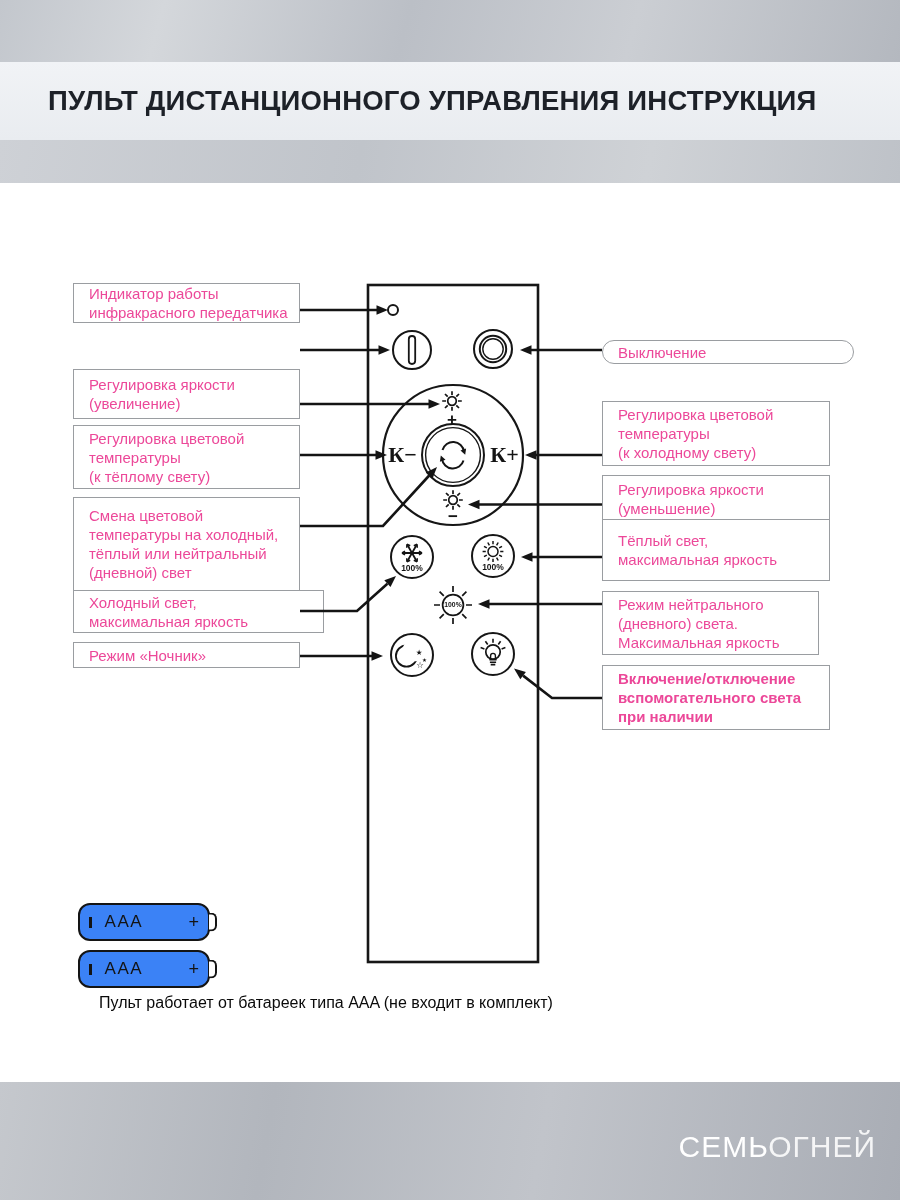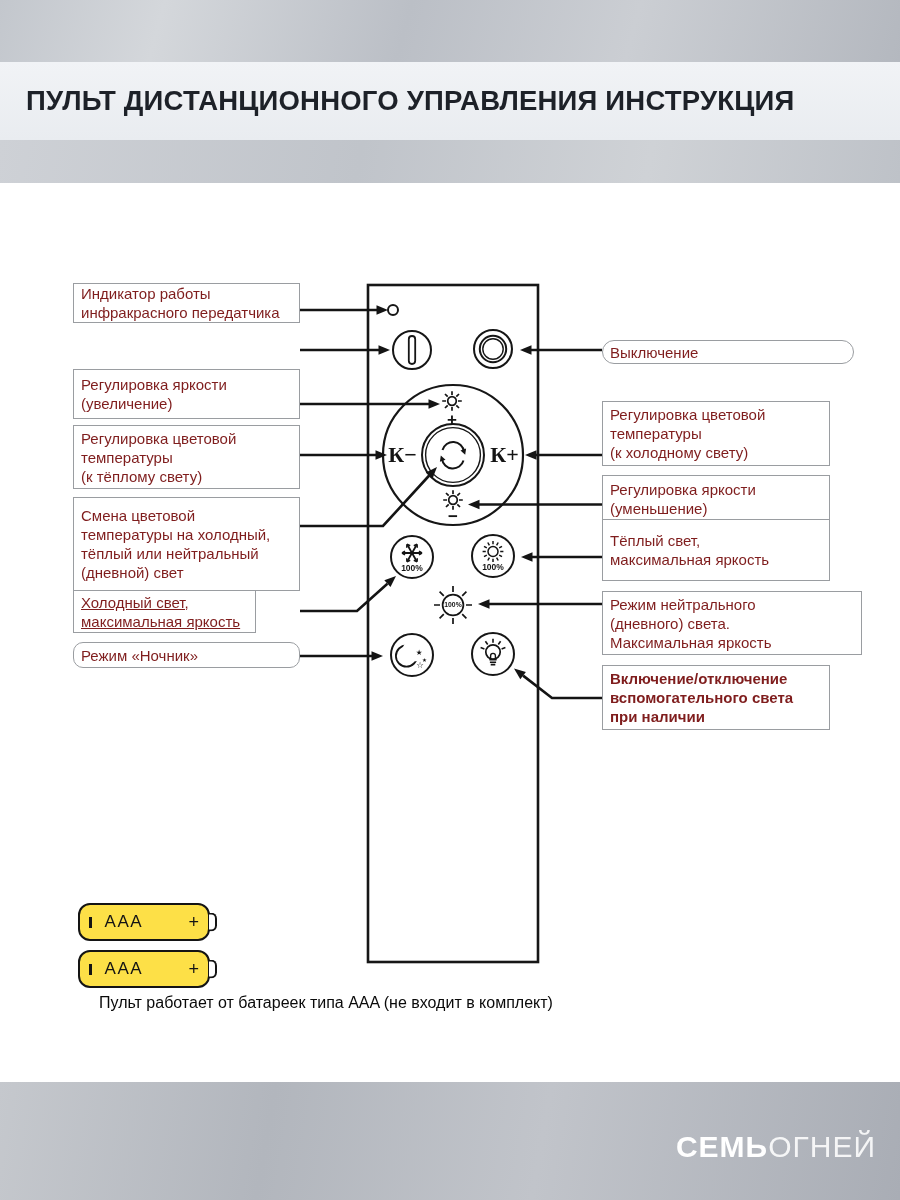--- a/index.html
+++ b/index.html
@@ -3,35 +3,35 @@
 <meta charset="utf-8">
 <style>
   html,body{margin:0;padding:0;}
   .page{position:relative;width:900px;height:1200px;background:#ffffff;overflow:hidden;
         font-family:"Liberation Sans",sans-serif;}
   .band{position:absolute;left:0;width:100%;}
   .band-top{top:0;height:62px;
     background:linear-gradient(105deg,#c3c7cd 0%,#d4d7db 18%,#bbbfc6 45%,#cbced3 70%,#b4b8bf 100%);}
   .title-band{position:absolute;left:0;top:62px;width:100%;height:78px;
     background:linear-gradient(180deg,#f1f3f6 0%,#e9ecf0 100%);}
-  .title-band h1{margin:0;padding-left:26px;line-height:78px;font-size:27.5px;font-weight:700;
+  .title-band h1{margin:0;padding-left:48px;line-height:78px;font-size:27.5px;font-weight:700;
     letter-spacing:.2px;color:#1d2128;font-family:"Liberation Sans",sans-serif;}
   .band-mid{top:140px;height:43px;
     background:linear-gradient(100deg,#ced1d6 0%,#c0c4ca 40%,#cfd2d6 72%,#bec2c8 100%);}
   .band-bottom{top:1082px;height:118px;
     background:linear-gradient(100deg,#c5c8cd 0%,#b2b6bd 30%,#c1c4ca 60%,#a9adb5 100%);}
   .brand{position:absolute;right:24px;top:1130px;font-size:30px;letter-spacing:1px;color:#ffffff;}
-  .brand .b{font-weight:700;}
+  .brand .b{font-weight:400;}
   .brand .l{font-weight:400;opacity:.88;}
   .lbl{position:absolute;box-sizing:border-box;background:#fff;border:1px solid #9a9da1;
-    color:#7f1d1d;font:15px/19px "Liberation Sans",sans-serif;display:flex;align-items:center;
-    padding:2px 6px 2px 7px;white-space:pre-line;}
+    color:#ec4899;font:15px/19px "Liberation Sans",sans-serif;display:flex;align-items:center;
+    padding:2px 6px 2px 15px;white-space:pre-line;}
   svg.overlay{position:absolute;left:0;top:0;width:900px;height:1200px;}
   .battery{position:absolute;left:78px;width:132px;height:38px;border:2.6px solid #141414;
-    border-radius:12px;background:#fde047;display:flex;align-items:center;box-sizing:border-box;}
+    border-radius:12px;background:#3b82f6;display:flex;align-items:center;box-sizing:border-box;}
   .bat-tick{width:2.6px;height:11px;background:#141414;margin-left:9px;}
   .bat-label{margin-left:13px;font-size:17px;letter-spacing:1.5px;color:#141414;}
   .bat-plus{margin-left:auto;margin-right:9px;font-size:18px;color:#141414;}
   .bat-nub{position:absolute;right:-9px;top:50%;transform:translateY(-50%);width:8px;height:19px;
     border:2.6px solid #141414;border-left:none;border-radius:0 6px 6px 0;background:#fff;box-sizing:border-box;}
   .caption{position:absolute;left:75px;top:994px;font-size:16px;color:#0a0a0a;margin-left:24px;}
 </style>
 </head>
 <body>
 
@@ -50,33 +50,33 @@
 инфракрасного передатчика</div>
   <div class="lbl" style="left:73px;top:369px;width:227px;height:50px;">Регулировка яркости
 (увеличение)</div>
   <div class="lbl" style="left:73px;top:425px;width:227px;height:64px;">Регулировка цветовой
 температуры
 (к тёплому свету)</div>
   <div class="lbl" style="left:73px;top:497px;width:227px;height:94px;">Смена цветовой
 температуры на холодный,
 тёплый или нейтральный
 (дневной) свет</div>
-  <div class="lbl" style="left:73px;top:590px;width:183px;height:43px;text-decoration:underline;">Холодный свет,
+  <div class="lbl" style="left:73px;top:590px;width:251px;height:43px;">Холодный свет,
 максимальная яркость</div>
-  <div class="lbl" style="left:73px;top:642px;width:227px;height:26px;border-radius:10px;">Режим «Ночник»</div>
+  <div class="lbl" style="left:73px;top:642px;width:227px;height:26px;">Режим «Ночник»</div>
 
   <div class="lbl" style="left:602px;top:340px;width:252px;height:24px;border-radius:12px;">Выключение</div>
   <div class="lbl" style="left:602px;top:401px;width:228px;height:65px;">Регулировка цветовой
 температуры
 (к холодному свету)</div>
   <div class="lbl" style="left:602px;top:475px;width:228px;height:47px;">Регулировка яркости
 (уменьшение)</div>
   <div class="lbl" style="left:602px;top:519px;width:228px;height:62px;">Тёплый свет,
 максимальная яркость</div>
-  <div class="lbl" style="left:602px;top:591px;width:260px;height:64px;">Режим нейтрального
+  <div class="lbl" style="left:602px;top:591px;width:217px;height:64px;">Режим нейтрального
 (дневного) света.
 Максимальная яркость</div>
   <div class="lbl" style="left:602px;top:665px;width:228px;height:65px;font-weight:bold;">Включение/отключение
 вспомогательного света
 при наличии</div>
 
   <svg class="overlay" viewBox="0 0 900 1200">
 
     <rect x="368" y="285" width="170" height="677" fill="#ffffff" stroke="#161616" stroke-width="2.6"></rect>
 

